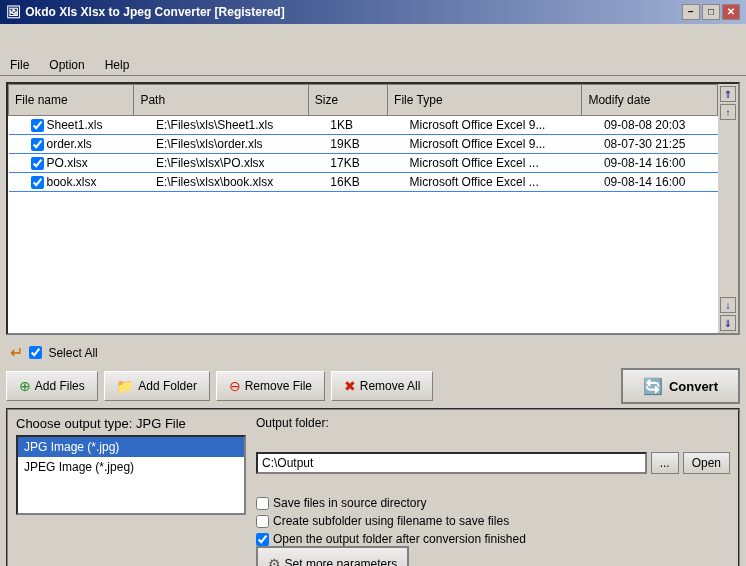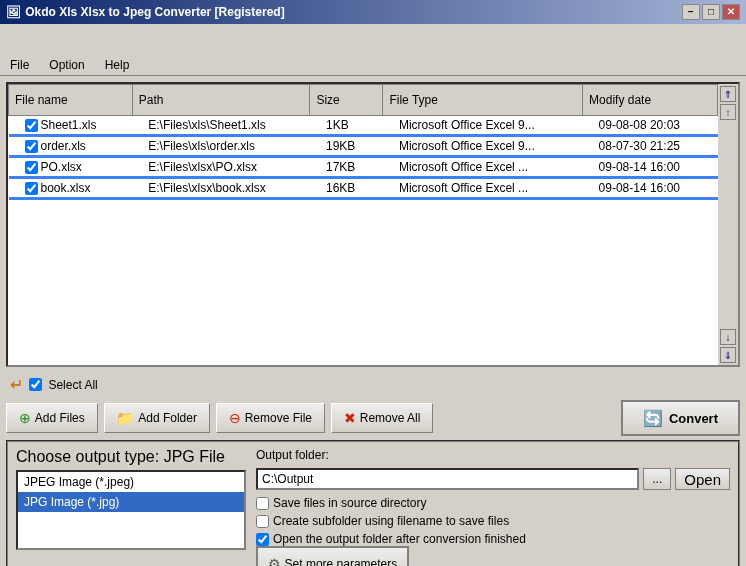--- a/index.html
+++ b/index.html
@@ -99,22 +99,22 @@
       border: 1px solid #808080;
       padding: 8px 6px;
       text-align: left;
       font-weight: normal;
       white-space: nowrap;
       position: sticky;
       top: 0;
       background: #d4d0c8;
     }
     .file-table td {
-      border-bottom: 3px solid #3b82f6;
-      padding: 2px 16px;
+      border-bottom: 1px solid #3b82f6;
+      padding: 2px 22px;
       white-space: nowrap;
       overflow: hidden;
       max-width: 200px;
       text-overflow: ellipsis;
     }
 
     .checkbox-cell {
       display: flex;
       align-items: center;
       gap: 3px;
@@ -210,21 +210,21 @@
       display: flex;
       gap: 10px;
     }
 
     
     .output-type-section {
       width: 230px;
       flex-shrink: 0;
     }
     .output-type-label {
-      font-size: 16px;
+      font-size: 13px;
       margin-bottom: 4px;
     }
     .format-list {
       background: white;
       border: 2px inset #808080;
       height: 80px;
       overflow-y: auto;
       font-size: 12px;
     }
     .format-item {
@@ -234,21 +234,21 @@
     .format-item.selected {
       background: #316ac5;
       color: white;
     }
 
     
     .output-folder-section {
       flex: 1;
       display: flex;
       flex-direction: column;
-      gap: 6px;
+      gap: 22px;
     }
     .output-folder-label { font-size: 12px; }
     .folder-row {
       display: flex;
       gap: 4px;
       align-items: center;
     }
     .folder-input {
       flex: 1;
       height: 22px;
@@ -267,21 +267,21 @@
       display: flex;
       align-items: center;
       justify-content: center;
     }
     .folder-open-btn {
       height: 22px;
       padding: 2px 8px;
       background: linear-gradient(to bottom, #eeeeee, #d4d0c8);
       border: 1px solid #808080;
       cursor: pointer;
-      font-size: 15px;
+      font-size: 12px;
     }
     .checkbox-row {
       display: flex;
       align-items: center;
       gap: 4px;
       font-size: 12px;
     }
     .set-params-btn {
       height: 36px;
       padding: 4px 10px;
@@ -440,22 +440,22 @@
     </button>
   </div>
 
   <div class="bottom-panel">
 
     <div class="output-type-section">
       <div class="output-type-label">
         Choose output type:&nbsp;<span>JPG File</span>
       </div>
       <div class="format-list" id="format-list">
-      <div class="format-item">JPEG Image (*.jpeg)</div>
-          <div class="format-item selected">JPG Image (*.jpg)</div>
+      <div class="format-item selected">JPG Image (*.jpg)</div>
+          <div class="format-item">JPEG Image (*.jpeg)</div>
         </div>
     </div>
 
     <div class="options-and-params">
       <div class="output-folder-section">
         <div class="output-folder-label">Output folder:</div>
         <div class="folder-row">
           <input type="text" class="folder-input" id="folderInput" value="C:\Output" style="">
           <button class="folder-browse-btn">...</button>
           <button class="folder-open-btn">Open</button>

